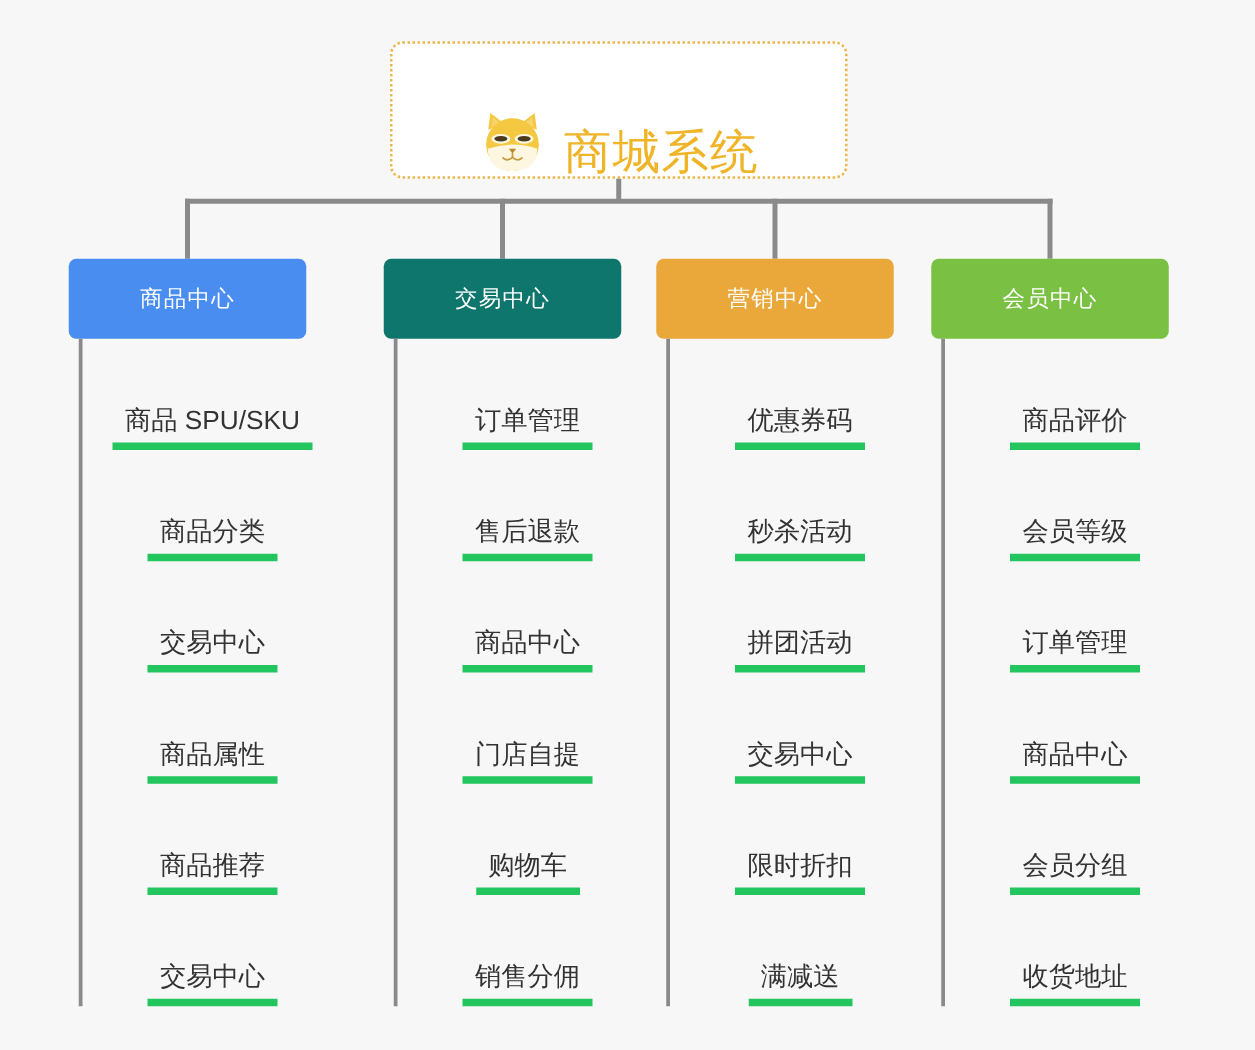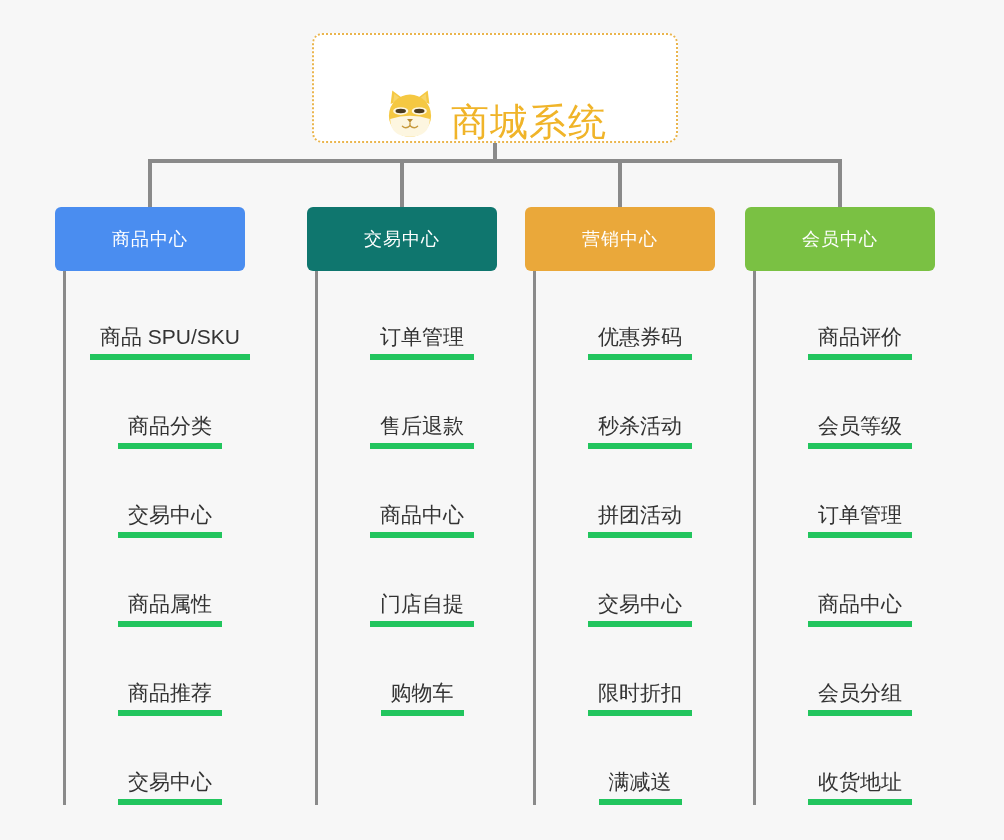--- a/index.html
+++ b/index.html
@@ -201,20 +201,23 @@
         </li>
       <li class="leaf">
           <span class="leaf-inner"><span class="leaf-label">商品中心</span></span>
         </li>
       <li class="leaf">
           <span class="leaf-inner"><span class="leaf-label">门店自提</span></span>
         </li>
       <li class="leaf">
           <span class="leaf-inner"><span class="leaf-label">购物车</span></span>
         </li>
+      <li class="leaf">
+          <span class="leaf-inner"><span class="leaf-label">销售分佣</span></span>
+        </li>
     </ul>
   </div>
 
   <div class="column" style="left:525px;">
     <div class="cat-header" style="background:#eaa83a;">
       <span class="cat-label">营销中心</span>
     </div>
     <div class="spine" style="height:534px;"></div>
     <ul class="leaf-list">
       <li class="leaf">

